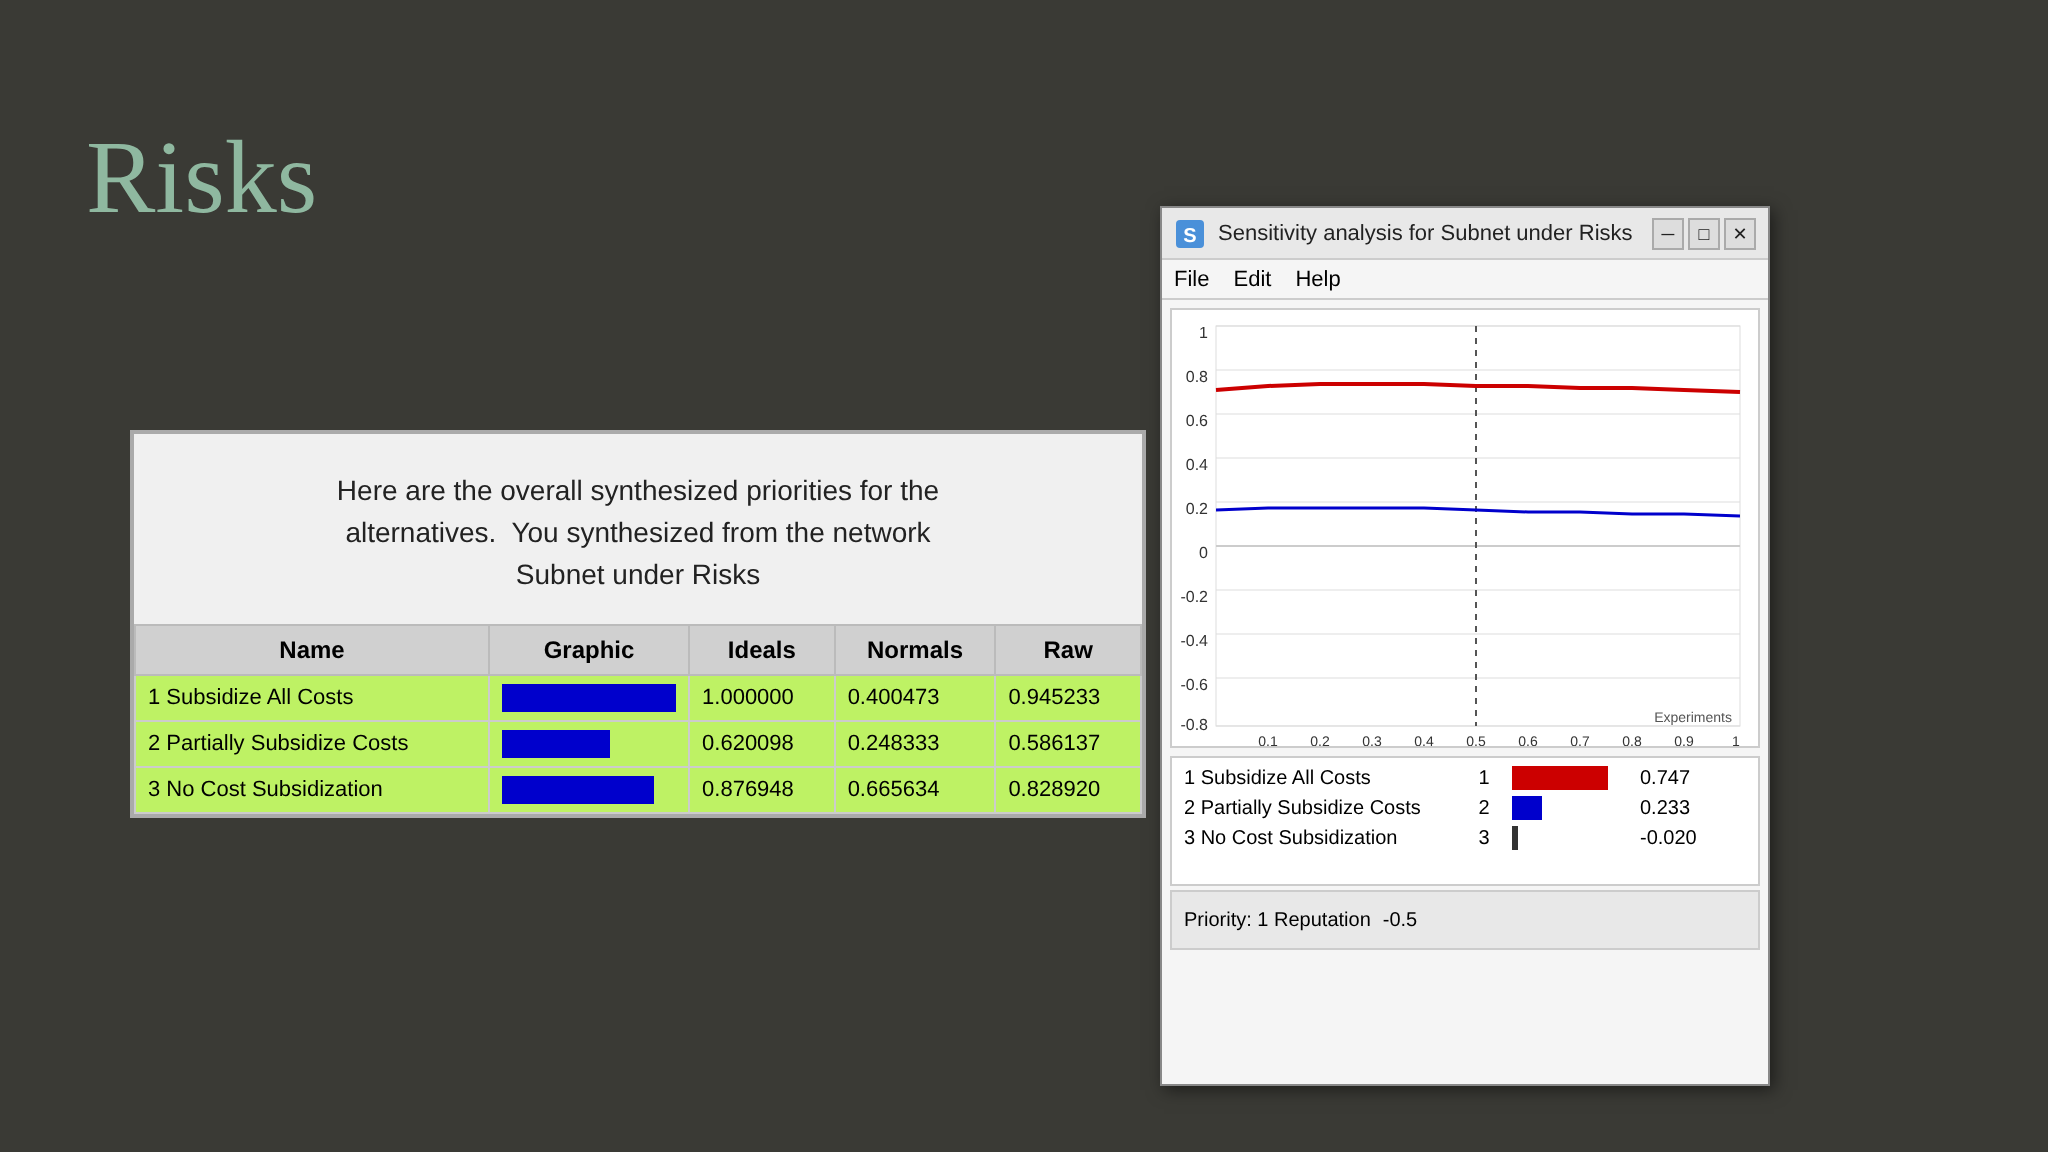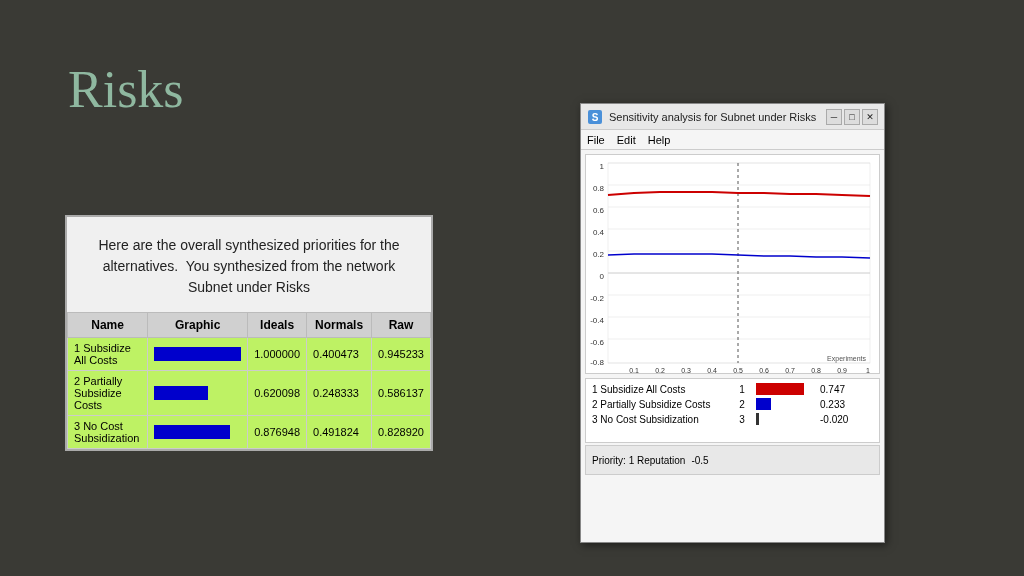--- a/index.html
+++ b/index.html
@@ -9,34 +9,34 @@
       background: #3a3a35;
       font-family: Arial, sans-serif;
       position: relative;
       overflow: hidden;
     }
 
     
     #risks-title {
       position: absolute;
       top: 60px;
-      left: 68px;
+      left: 43px;
       color: #8fb8a0;
       font-size: 52px;
       font-weight: normal;
       font-family: Georgia, serif;
       text-align: center;
     }
 
     
     #left-panel {
       position: absolute;
       top: 215px;
       left: 65px;
-      width: 368px;
+      width: 508px;
       background: #f0f0f0;
       border: 2px solid #aaa;
       padding: 0;
     }
 
     #panel-header {
       background: #f0f0f0;
       text-align: center;
       padding: 18px 30px 14px 30px;
       font-size: 14px;
@@ -273,21 +273,21 @@
           <td style="font-size: 11px;">0.586137</td>
         </tr>
         <tr>
           <td style="font-size: 11px;">3 No Cost Subsidization</td>
           <td class="bar-cell">
             <div class="bar-container">
               <div class="bar-fill" style="width: 87%;"></div>
             </div>
           </td>
           <td style="font-size: 11px;">0.876948</td>
-          <td style="font-size: 11px;">0.491824</td>
+          <td style="font-size: 11px;">0.665634</td>
           <td style="font-size: 11px;">0.828920</td>
         </tr>
       </tbody>
   </table>
 </div>
 
 <div id="sensitivity-window">
   <div id="window-titlebar">
     <div class="title-icon">
       <svg width="16" height="16" viewBox="0 0 16 16">

